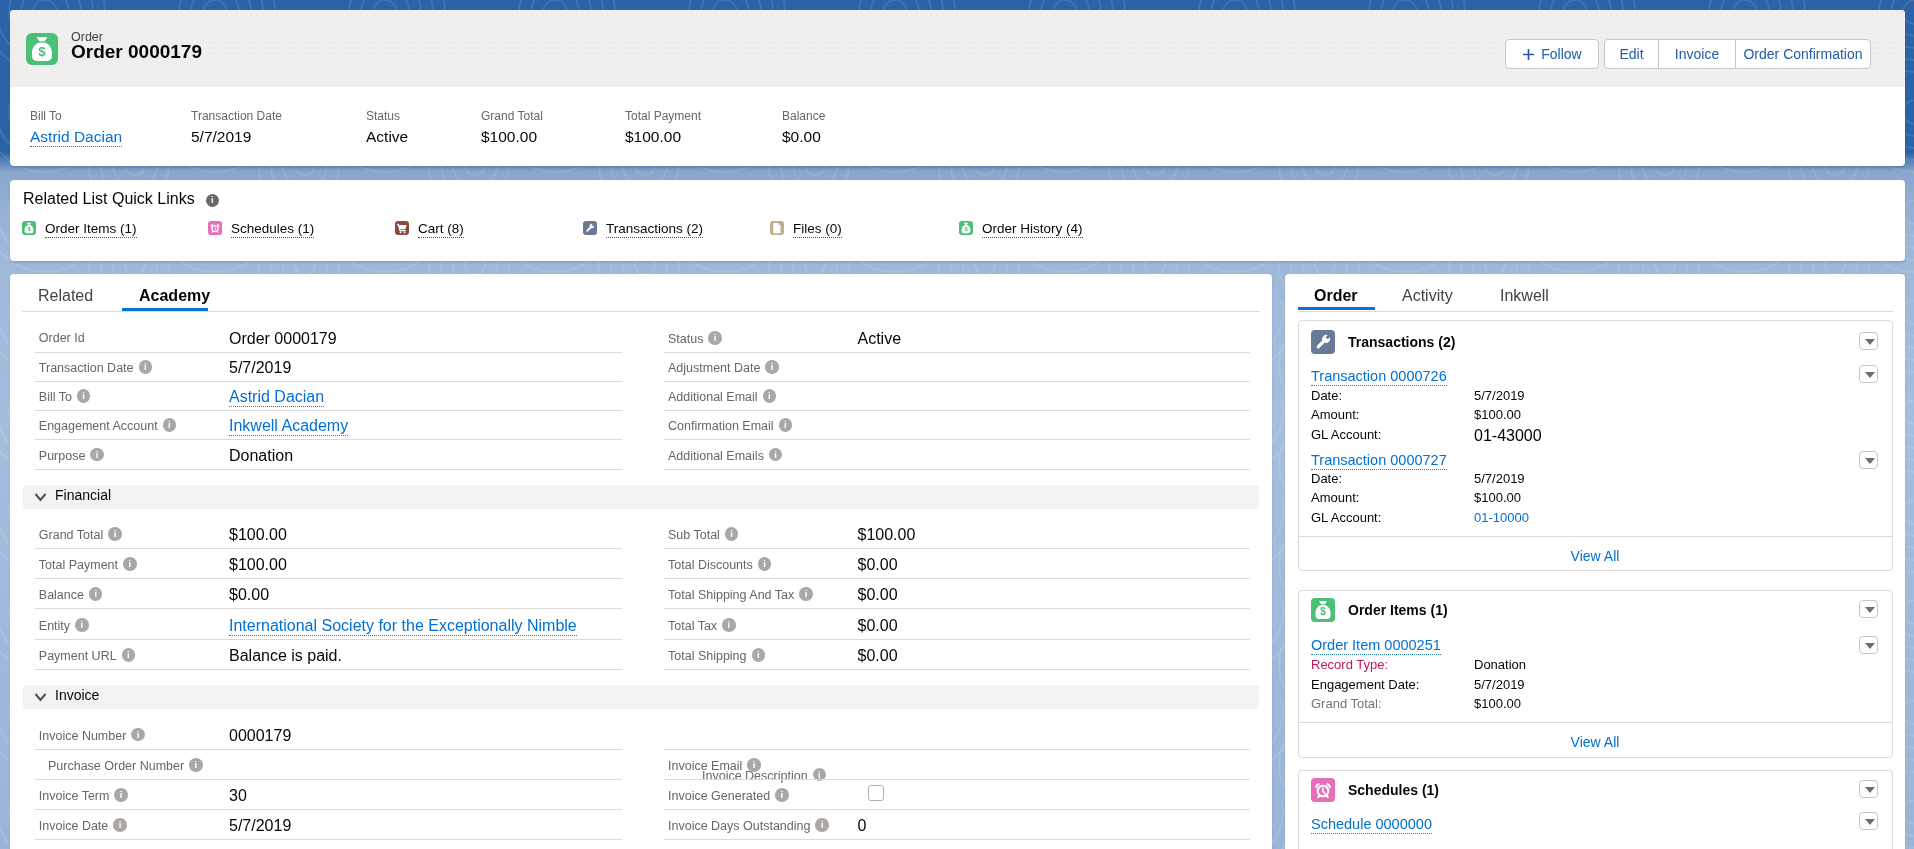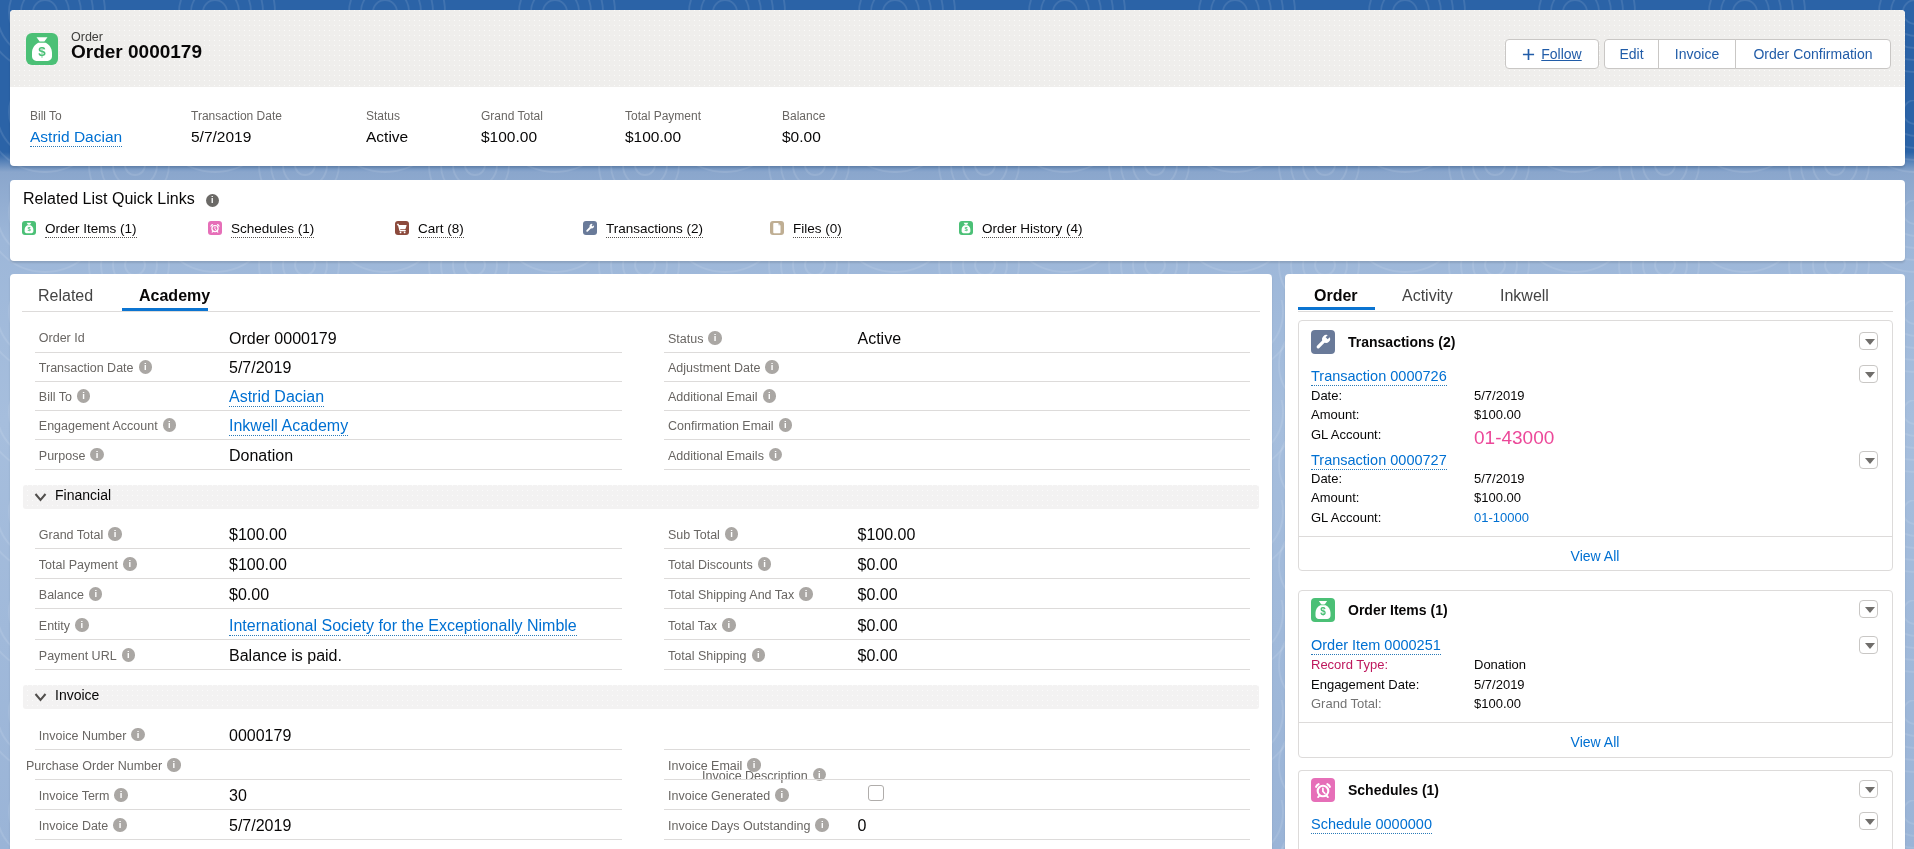--- a/index.html
+++ b/index.html
@@ -49,26 +49,26 @@
 
 <div class="card" style="left:10px;top:10px;width:1895px;height:156px;">
   <div class="tex" style="position:absolute;left:0;top:0;width:100%;height:77px;border-radius:4px 4px 0 0;"></div>
   <div class="icon" style="left:16px;top:23px;width:32px;height:32px;background:#4bc076;border-radius:6px;"><svg width="32" height="32" viewBox="0 0 24 24">
 <path fill="#fff" d="M7.9 3.1 h8.2 l-2.05 2.95 a.9.9 0 0 1 -.75 .4 h-2.6 a.9.9 0 0 1 -.75 -.4 z"></path>
 <path fill="#fff" d="M9.3 7.3 h5.4 c2.9 1.35 4.8 4.25 4.8 7.5 v2.9 c0 1.8 -1.5 3.3 -3.3 3.3 h-8.4 c-1.8 0 -3.3 -1.5 -3.3 -3.3 v-2.9 c0 -3.25 1.9 -6.15 4.8 -7.5 z"></path>
 <text x="12" y="17.4" font-family="Liberation Sans,sans-serif" font-size="10" font-weight="bold" fill="#4bc076" text-anchor="middle">$</text>
 </svg></div>
   <div class="abs" style="left:61px;top:20px;font-size:12.5px;color:#3e3e3c;">Order</div>
   <div class="abs" style="left:61px;top:31px;font-size:19px;font-weight:700;color:#080707;">Order 0000179</div>
-  <div class="btn" style="left:1495px;top:29px;width:94px;height:30px;line-height:28px;text-decoration:underline;"><svg width="13" height="13" viewBox="0 0 14 14" style="vertical-align:-2px;margin-right:6px;">
+  <div class="btn" style="left:1495px;top:29px;width:94px;height:30px;line-height:28px;"><svg width="13" height="13" viewBox="0 0 14 14" style="vertical-align:-2px;margin-right:6px;">
         <path d="M7 1 v12 M1 7 h12" stroke="#215ca8" stroke-width="1.8"></path>
       </svg>Follow</div>
   <div class="btn" style="left:1594px;top:29px;width:55px;height:30px;line-height:28px;border-radius:4px 0 0 4px;">Edit</div>
   <div class="btn" style="left:1648px;top:29px;width:78px;height:30px;line-height:28px;border-radius:0;">Invoice</div>
-  <div class="btn" style="left:1725px;top:29px;width:156px;height:30px;line-height:28px;border-radius:0 4px 4px 0;">Order Confirmation</div>
+  <div class="btn" style="left:1725px;top:29px;width:136px;height:30px;line-height:28px;border-radius:0 4px 4px 0;">Order Confirmation</div>
   <div class="abs" style="left:20px;top:99px;font-size:12px;color:#696663;">Bill To</div>
   <div class="abs" style="left:20px;top:118px;font-size:15.5px;"><a class="lnk dotb" href="#">Astrid Dacian</a></div>
   <div class="abs" style="left:181px;top:99px;font-size:12px;color:#696663;">Transaction Date</div>
   <div class="abs" style="left:181px;top:118px;font-size:15.5px;color:#080707;">5/7/2019</div>
   <div class="abs" style="left:356px;top:99px;font-size:12px;color:#696663;">Status</div>
   <div class="abs" style="left:356px;top:118px;font-size:15.5px;color:#080707;">Active</div>
   <div class="abs" style="left:471px;top:99px;font-size:12px;color:#696663;">Grand Total</div>
   <div class="abs" style="left:471px;top:118px;font-size:15.5px;color:#080707;">$100.00</div>
   <div class="abs" style="left:615px;top:99px;font-size:12px;color:#696663;">Total Payment</div>
   <div class="abs" style="left:615px;top:118px;font-size:15.5px;color:#080707;">$100.00</div>
@@ -184,21 +184,21 @@
   <div class="val" style="left:847.5px;top:372px;">$0.00</div>
   <div class="sep" style="left:654px;top:395px;width:586px;"></div>
   <div class="tex" style="position:absolute;left:13px;top:411px;width:1236px;height:24px;background-color:#f3f2f2;border-radius:3px;"></div>
   <svg class="abs" style="left:24px;top:418px;" width="13" height="10" viewBox="0 0 13 10">
       <path d="M1.5 2 L6.5 8 L11.5 2" stroke="#514f4d" stroke-width="2" fill="none"></path>
     </svg>
   <div class="abs" style="left:45px;top:412.5px;font-size:14px;color:#080707;">Invoice</div>
   <div class="lbl" style="left:28.8px;top:453.5px;">Invoice Number<span class="info">i</span></div>
   <div class="val" style="left:219px;top:451.5px;">0000179</div>
   <div class="sep" style="left:24.5px;top:474.5px;width:587px;"></div>
-  <div class="lbl" style="left:16px;top:484px;">Purchase Order Number<span class="info">i</span></div>
+  <div class="lbl" style="left:38px;top:484px;">Purchase Order Number<span class="info">i</span></div>
   <div class="sep" style="left:24.5px;top:505px;width:587px;"></div>
   <div class="lbl" style="left:28.8px;top:514px;">Invoice Term<span class="info">i</span></div>
   <div class="val" style="left:219px;top:512px;">30</div>
   <div class="sep" style="left:24.5px;top:535px;width:587px;"></div>
   <div class="lbl" style="left:28.8px;top:544px;">Invoice Date<span class="info">i</span></div>
   <div class="val" style="left:219px;top:542px;">5/7/2019</div>
   <div class="sep" style="left:24.5px;top:565px;width:587px;"></div>
   <div class="lbl" style="left:692px;top:453.5px;margin-top:40px;">Invoice Description<span class="info">i</span></div>
   <div class="sep" style="left:654px;top:474.5px;width:586px;"></div>
   <div class="lbl" style="left:658px;top:484px;">Invoice Email<span class="info">i</span></div>
@@ -227,21 +227,21 @@
   <div class="abs" style="left:63px;top:60px;font-size:14px;font-weight:700;">Transactions (2)</div>
   <div class="ddbtn" style="left:574px;top:58px;"></div>
   <div class="ddbtn" style="left:574px;top:91px;"></div>
   <div class="ddbtn" style="left:574px;top:177px;"></div>
   <div class="abs" style="left:26px;top:94px;font-size:14.5px;"><a class="lnk dotb" href="#">Transaction 0000726</a></div>
   <div class="abs" style="left:26px;top:113.5px;font-size:13px;color:#080707;">Date:</div>
   <div class="abs" style="left:189px;top:113.5px;font-size:13px;color:#080707;">5/7/2019</div>
   <div class="abs" style="left:26px;top:133px;font-size:13px;color:#080707;">Amount:</div>
   <div class="abs" style="left:189px;top:133px;font-size:13px;color:#080707;">$100.00</div>
   <div class="abs" style="left:26px;top:152.5px;font-size:13px;color:#080707;">GL Account:</div>
-  <div class="abs" style="left:189px;top:152.5px;font-size:19px;color:#ec4899;">01-43000</div>
+  <div class="abs" style="left:189px;top:152.5px;font-size:16px;color:#000000;">01-43000</div>
   <div class="abs" style="left:26px;top:178px;font-size:14.5px;"><a class="lnk dotb" href="#">Transaction 0000727</a></div>
   <div class="abs" style="left:26px;top:196.5px;font-size:13px;color:#080707;">Date:</div>
   <div class="abs" style="left:189px;top:196.5px;font-size:13px;color:#080707;">5/7/2019</div>
   <div class="abs" style="left:26px;top:216px;font-size:13px;color:#080707;">Amount:</div>
   <div class="abs" style="left:189px;top:216px;font-size:13px;color:#080707;">$100.00</div>
   <div class="abs" style="left:26px;top:235.5px;font-size:13px;color:#080707;">GL Account:</div>
   <div class="abs" style="left:189px;top:235.5px;font-size:13px;color:#0070d2;">01-10000</div>
   <div class="sep" style="left:14px;top:262px;width:593px;"></div>
   <div class="abs" style="left:0;top:274px;width:620px;text-align:center;font-size:14px;"><a class="lnk" href="#">View All</a></div>
   <div class="icard" style="left:13px;top:316px;width:595px;height:168px;"></div>

